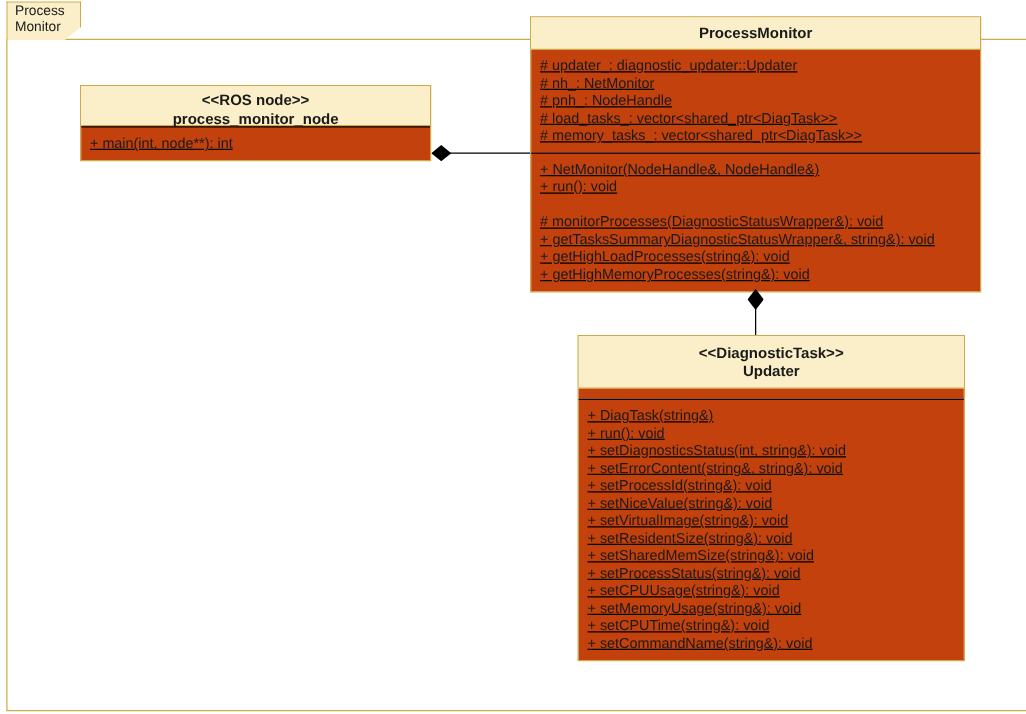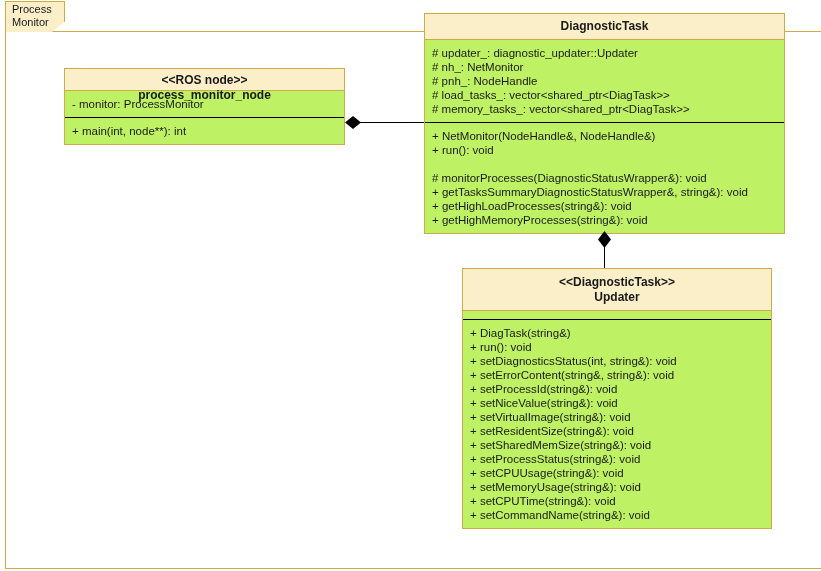--- a/index.html
+++ b/index.html
@@ -76,21 +76,22 @@
     padding: 5px 4px 5px 4px;
     box-sizing: border-box;
   }
   .uml-header .stereotype { display: block; }
   .uml-header .cname { display: block; }
 
   .uml-compartment {
     border-top: 1px solid #000000;
     padding: 6px 7px 6px 7px;
     box-sizing: border-box;
-    background: #bef264;
+    background: #c2410c;
+    text-decoration: underline;
   }
   .uml-compartment.first { border-top: none; }
   .uml-compartment.empty-compartment {
     padding: 0;
     height: 8px;
   }
   .uml-member {
     font-size: 11.5px;
     color: #1a1a1a;
     line-height: 14px;
@@ -99,21 +100,21 @@
   .uml-member.spacer {
     height: 14px;
   }
 
   
   #class-process-monitor-node {
     left: 60px;
     top: 68px;
     width: 281px;
   }
-  #class-process-monitor-node .uml-header { height: 22px; padding-top: 4px; }
+  #class-process-monitor-node .uml-header { height: 32px; padding-top: 4px; }
 
   #class-process-monitor {
     left: 420px;
     top: 13px;
     width: 361px;
   }
   #class-process-monitor .uml-header { height: 26px; padding-top: 5px; }
 
   #class-diag-task {
     left: 446px;
@@ -169,31 +170,28 @@
   <div class="package-frame"></div>
   <div class="package-tab"></div>
   <div class="package-tab-label">Process
 Monitor</div>
 
   <div class="uml-class" id="class-process-monitor-node">
     <div class="uml-header">
       <span class="stereotype">&lt;&lt;ROS node&gt;&gt;</span>
       <span class="cname">process_monitor_node</span>
     </div>
-    <div class="uml-compartment first">
-      <div class="uml-member">- monitor: ProcessMonitor</div>
-    </div>
     <div class="uml-compartment">
       <div class="uml-member">+ main(int, node**): int</div>
     </div>
   </div>
 
   <div class="uml-class" id="class-process-monitor">
     <div class="uml-header">
-      <span class="cname">DiagnosticTask</span>
+      <span class="cname">ProcessMonitor</span>
     </div>
     <div class="uml-compartment first">
       <div class="uml-member"># updater_: diagnostic_updater::Updater</div>
       <div class="uml-member"># nh_: NetMonitor</div>
       <div class="uml-member"># pnh_: NodeHandle</div>
       <div class="uml-member"># load_tasks_: vector&lt;shared_ptr&lt;DiagTask&gt;&gt;</div>
       <div class="uml-member"># memory_tasks_: vector&lt;shared_ptr&lt;DiagTask&gt;&gt;</div>
     </div>
     <div class="uml-compartment">
       <div class="uml-member">+ NetMonitor(NodeHandle&amp;, NodeHandle&amp;)</div>

